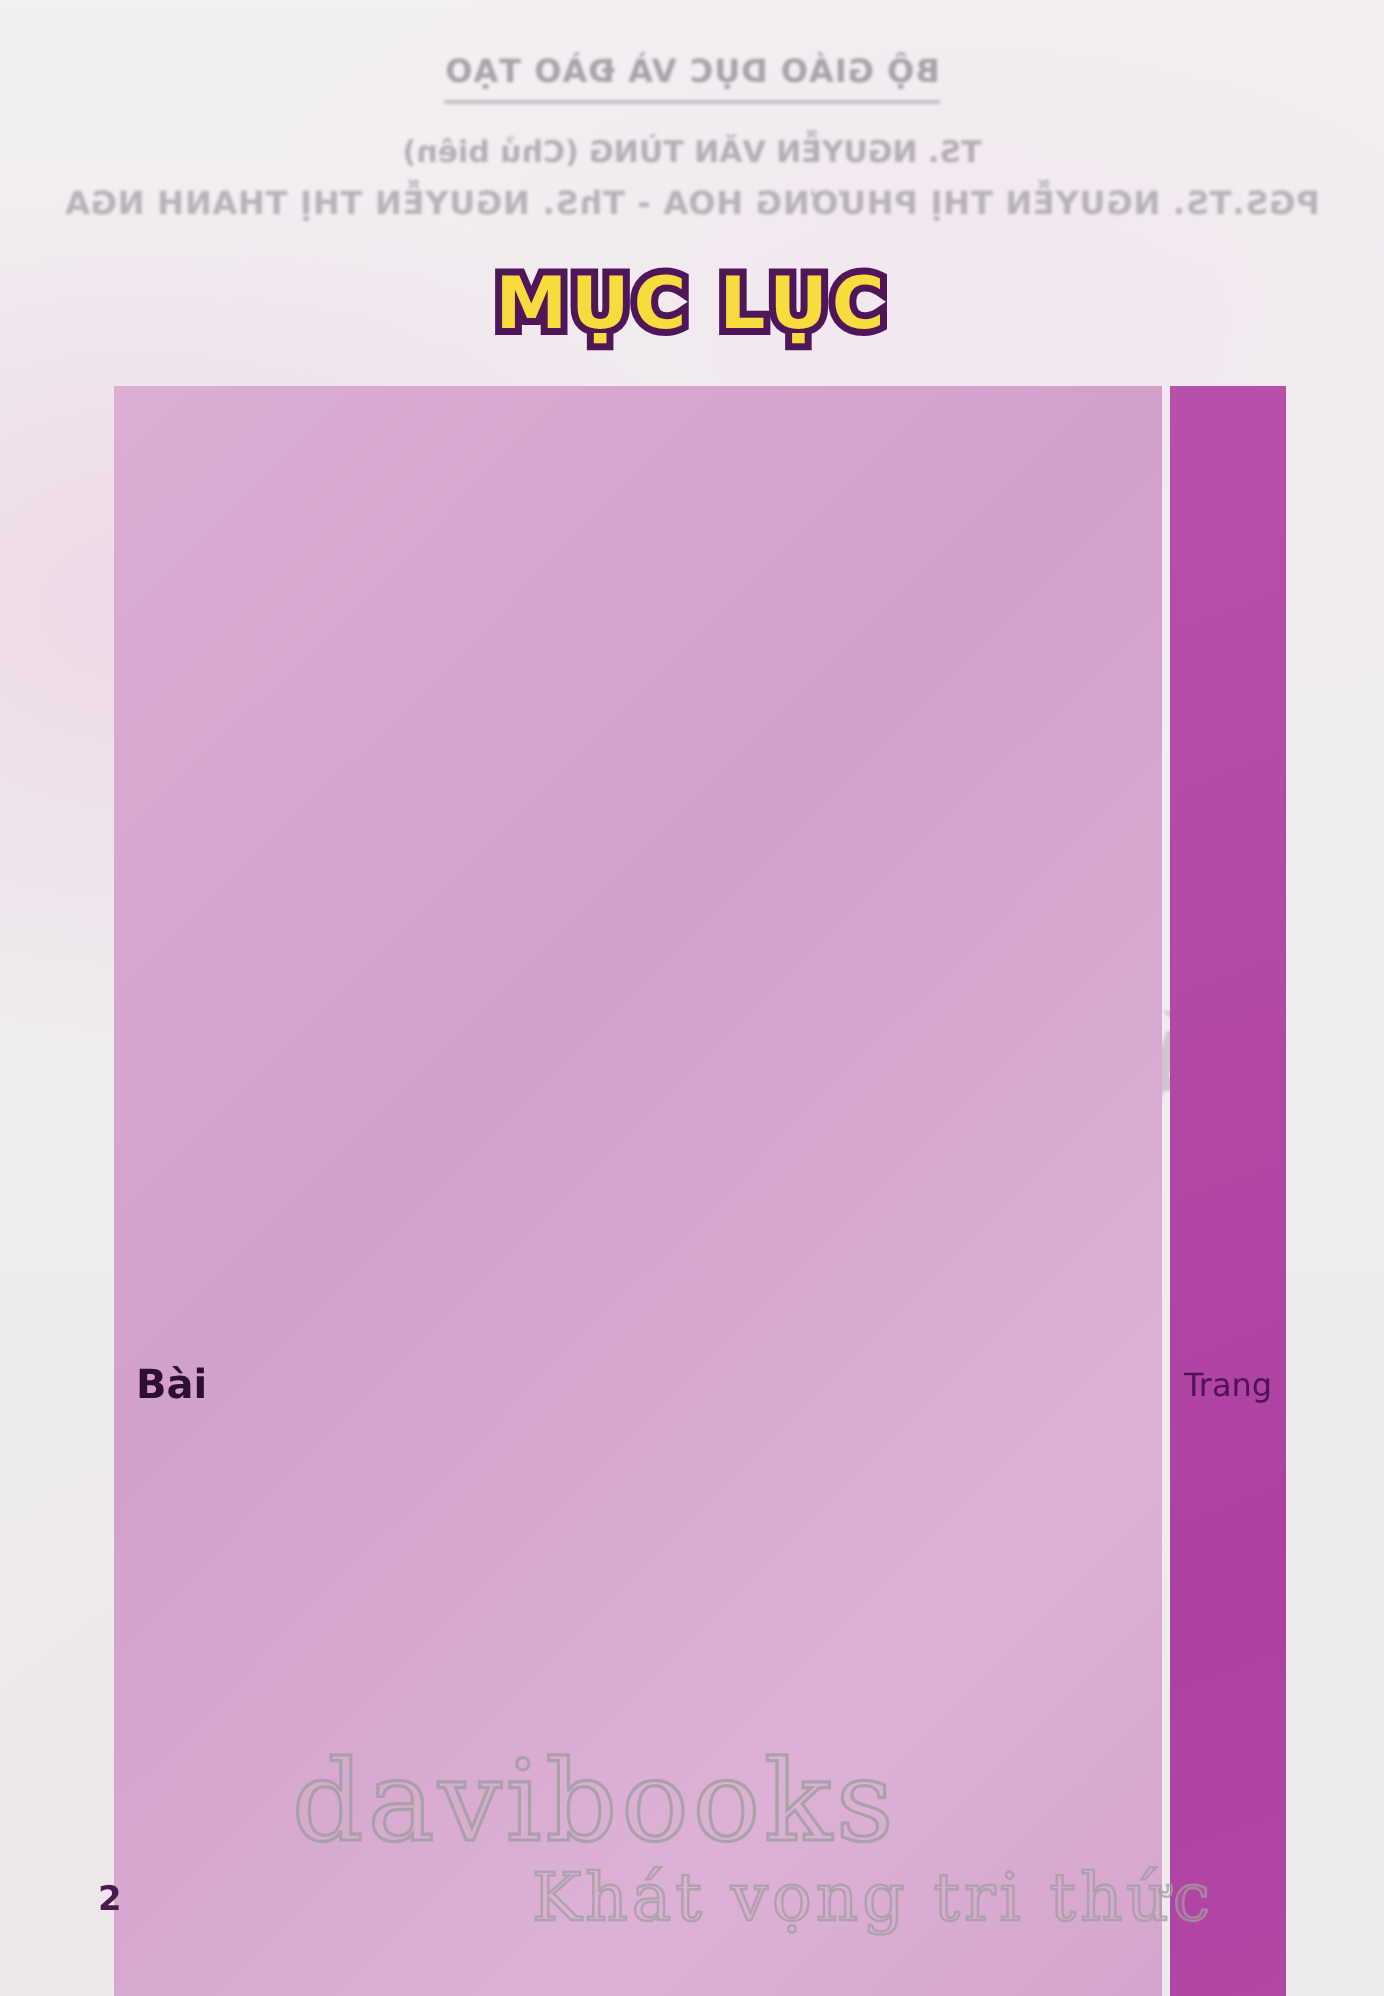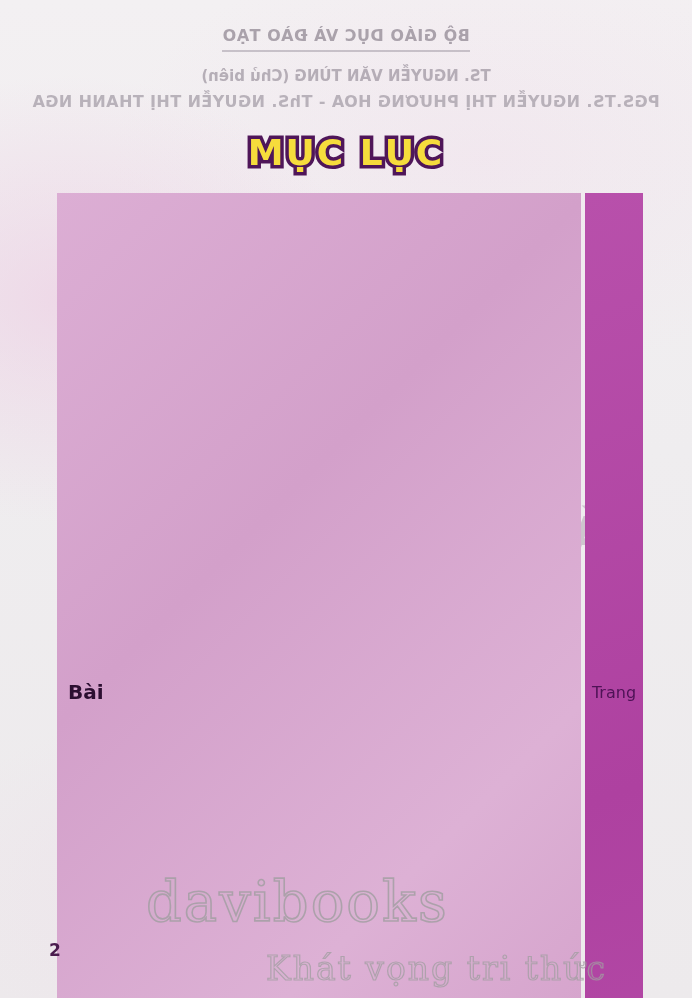--- a/index.html
+++ b/index.html
@@ -61,21 +61,21 @@
   .toc-row.header .cell.label{font-size:20px;letter-spacing:0;color:#2c0f31;}
   .toc-row.header .cell.page{font-weight:400;font-size:16px;color:#4e1256;}
   
   .wm-brand{
     position:absolute;top:874px;left:146px;z-index:4;line-height:1;
     font-family:"DejaVu Serif","Liberation Serif",serif;
     font-size:56px;letter-spacing:2px;
     color:rgba(200,198,200,0.10);-webkit-text-stroke:1.6px rgba(160,158,160,0.8);
   }
   .wm-tagline{
-    position:absolute;top:952px;left:266px;z-index:4;line-height:1;
+    position:absolute;top:932px;left:266px;z-index:4;line-height:1;
     font-family:"DejaVu Serif","Liberation Serif",serif;
     font-size:33px;letter-spacing:2px;
     color:rgba(200,198,200,0.10);-webkit-text-stroke:1.2px rgba(160,158,160,0.75);
   }
   .pagenum{position:absolute;top:940px;left:49px;z-index:4;
     font-size:17px;font-weight:700;color:#4a1c4e;}
 </style>
 </head>
 <body>
 

